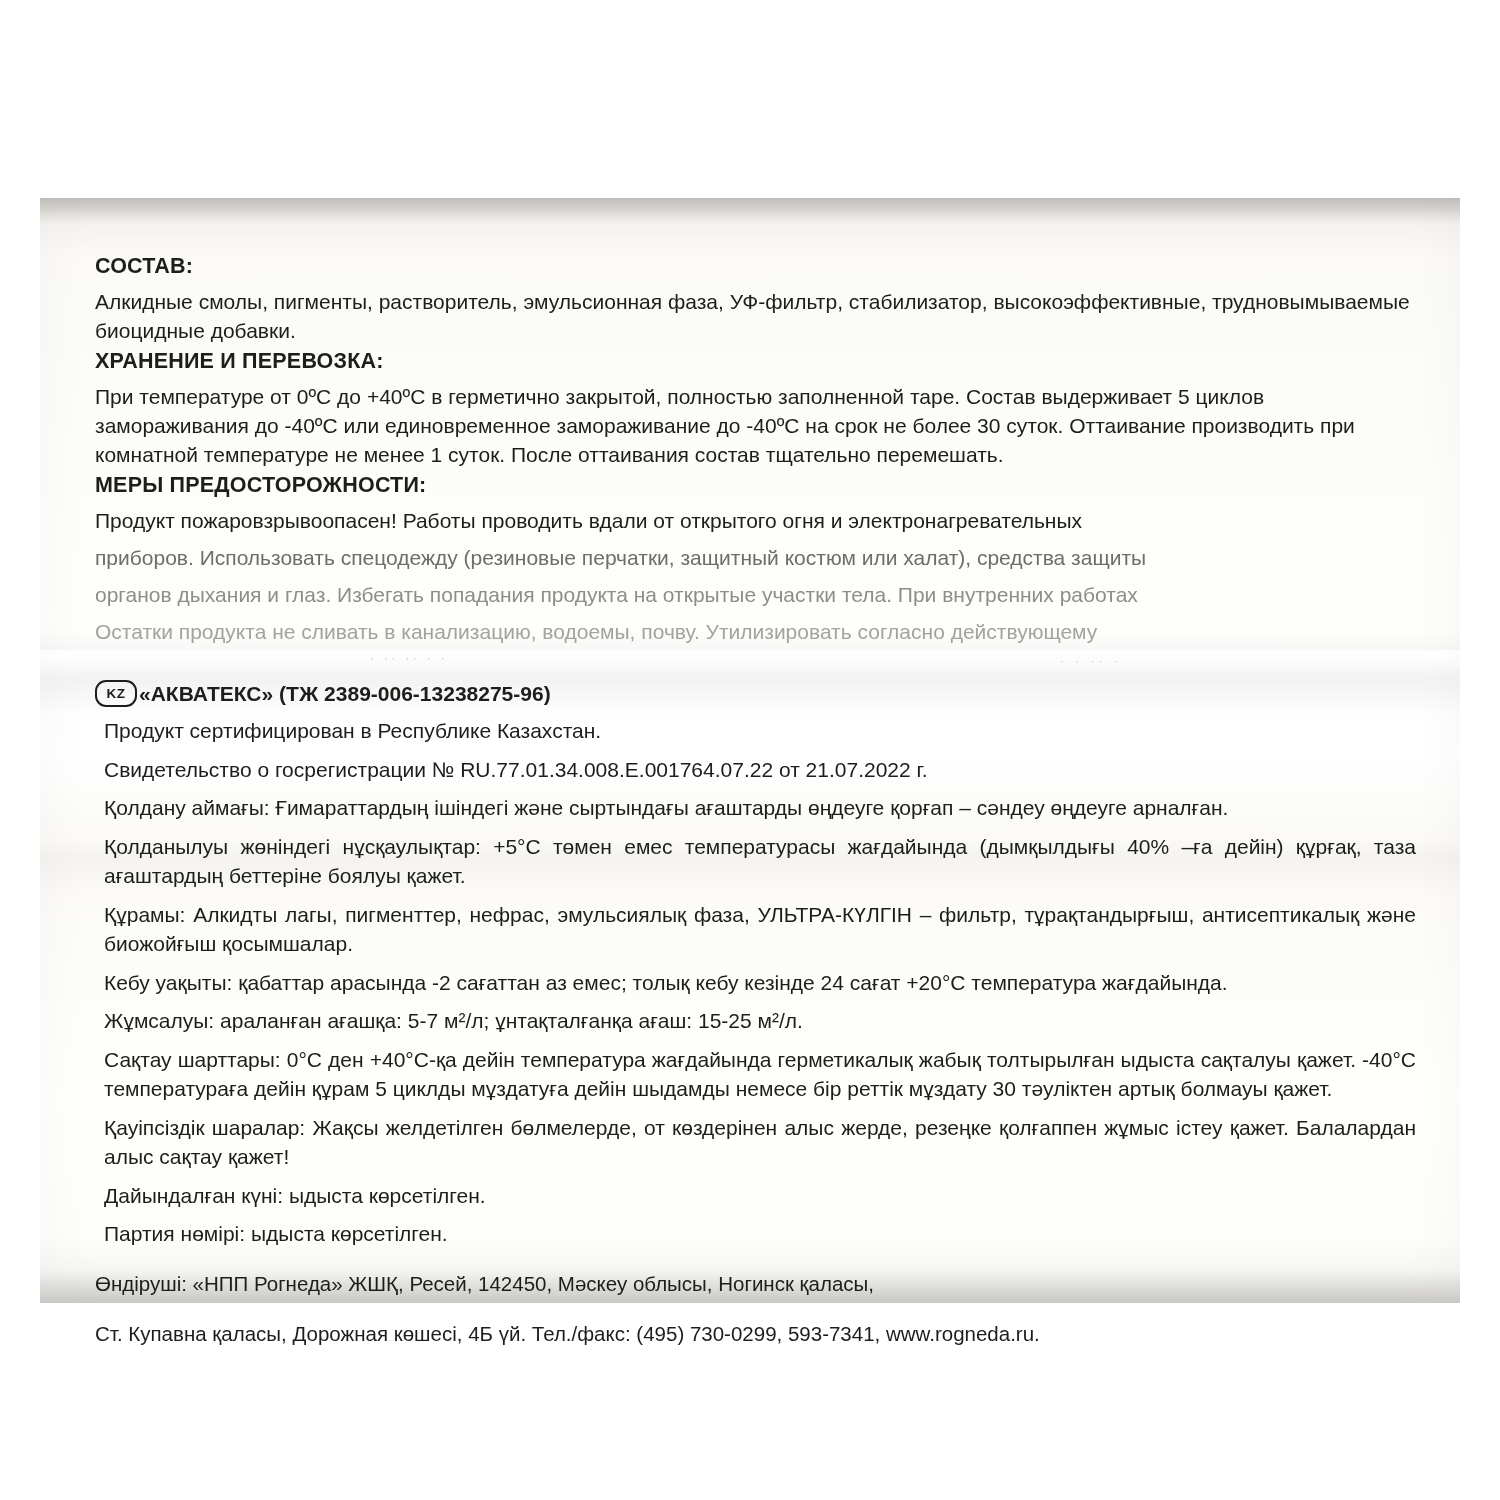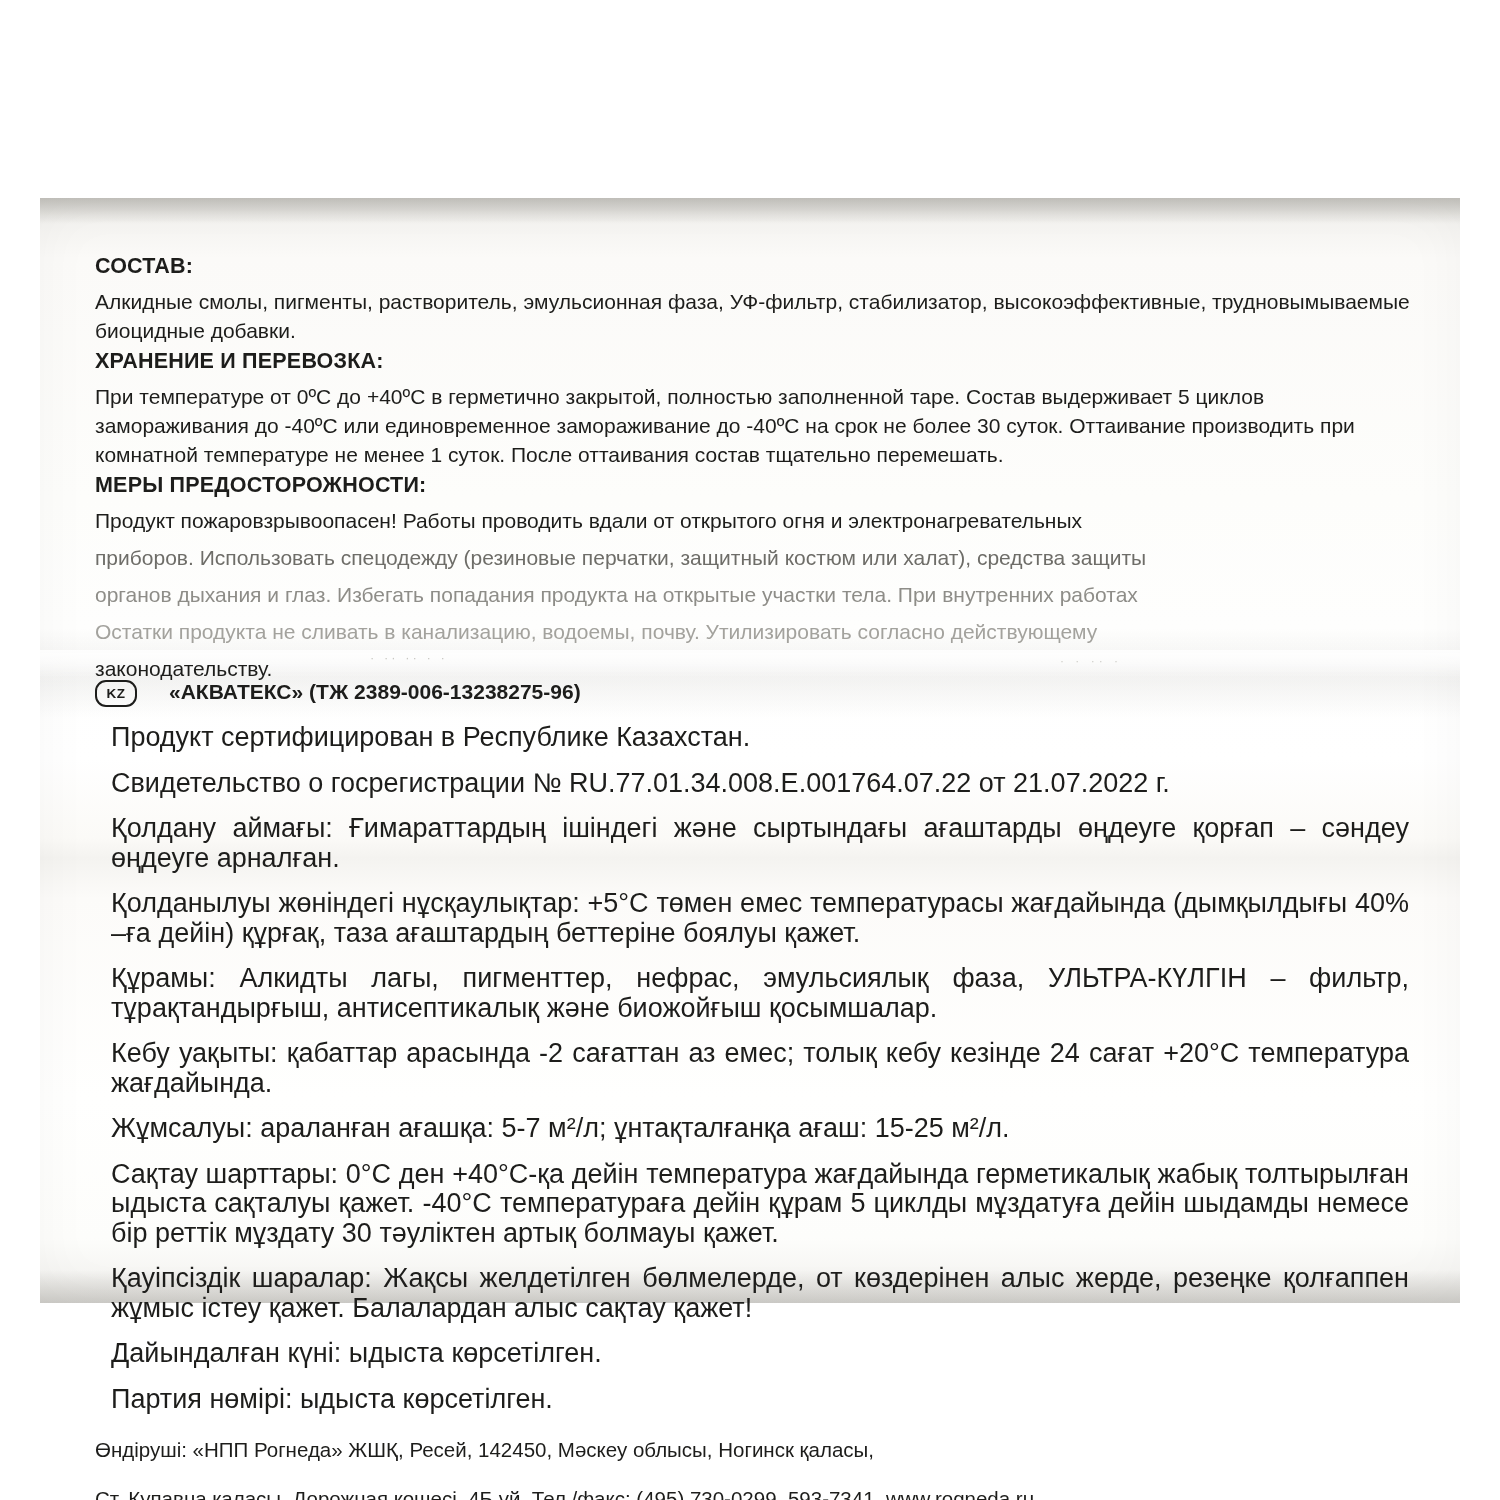--- a/index.html
+++ b/index.html
@@ -104,45 +104,45 @@
   
   .kz-block {
     position: absolute;
     left: 55px;
     top: 482px;
     width: 1330px;
     color: #1d1d1b;
   }
   .kz-head-row {
     display: flex;
-    align-items: flex-start;
-    gap: 32px;
+    align-items: center;
+    gap: 2px;
     margin-bottom: 2px;
   }
   .kz-badge {
     width: 38px;
     height: 23px;
     border: 2px solid #1d1d1b;
     border-radius: 11px;
     font-size: 13.5px;
     font-weight: bold;
     display: flex;
     align-items: center;
     justify-content: center;
     letter-spacing: 0.5px;
     flex: none;
   }
   .kz-title {
     font-size: 21px;
     font-weight: bold;
   }
   .kz-line {
-    font-size: 27px;
+    font-size: 21px;
     line-height: 29.5px;
-    margin: 16px;
+    margin: 9px;
     text-align: justify;
   }
   .lbl {  }
   .footer-line {
     font-size: 20.5px;
     line-height: 29px;
   }
 </style>
 </head>
 <body>
@@ -165,21 +165,20 @@
       <p class="para">При температуре от 0ºС до +40ºС в герметично закрытой, полностью заполненной таре. Состав выдерживает 5 циклов замораживания до -40ºС или единовременное замораживание до -40ºС на срок не более 30 суток. Оттаивание производить при комнатной температуре не менее 1 суток. После оттаивания состав тщательно перемешать.</p>
 
       <div class="heading">МЕРЫ ПРЕДОСТОРОЖНОСТИ:</div>
 
       <p class="para justify">
         <span class="inline-b">Продукт пожаровзрывоопасен!</span><span> Работы проводить вдали от открытого огня и электронагревательных</span>
       </p>
       <p class="para justify fade-1">приборов. Использовать спецодежду (резиновые перчатки, защитный костюм или халат), средства защиты</p>
       <p class="para justify fade-2">органов дыхания и глаз. Избегать попадания продукта на открытые участки тела. При внутренних работах</p>
       <p class="para justify fade-3">Остатки продукта не сливать в канализацию, водоемы, почву. Утилизировать согласно действующему</p>
-      <p class="para justify">законодательству.</p>
     </div>
 
     <div class="smudge">· ·· ·· · ·</div>
     <div class="smudge2">· · ·· ·</div>
 
     <div class="kz-block">
 
       <div class="kz-head-row">
         <div class="kz-badge">KZ</div>
         <div class="kz-title">«АКВАТЕКС» (ТЖ 2389-006-13238275-96)</div>

